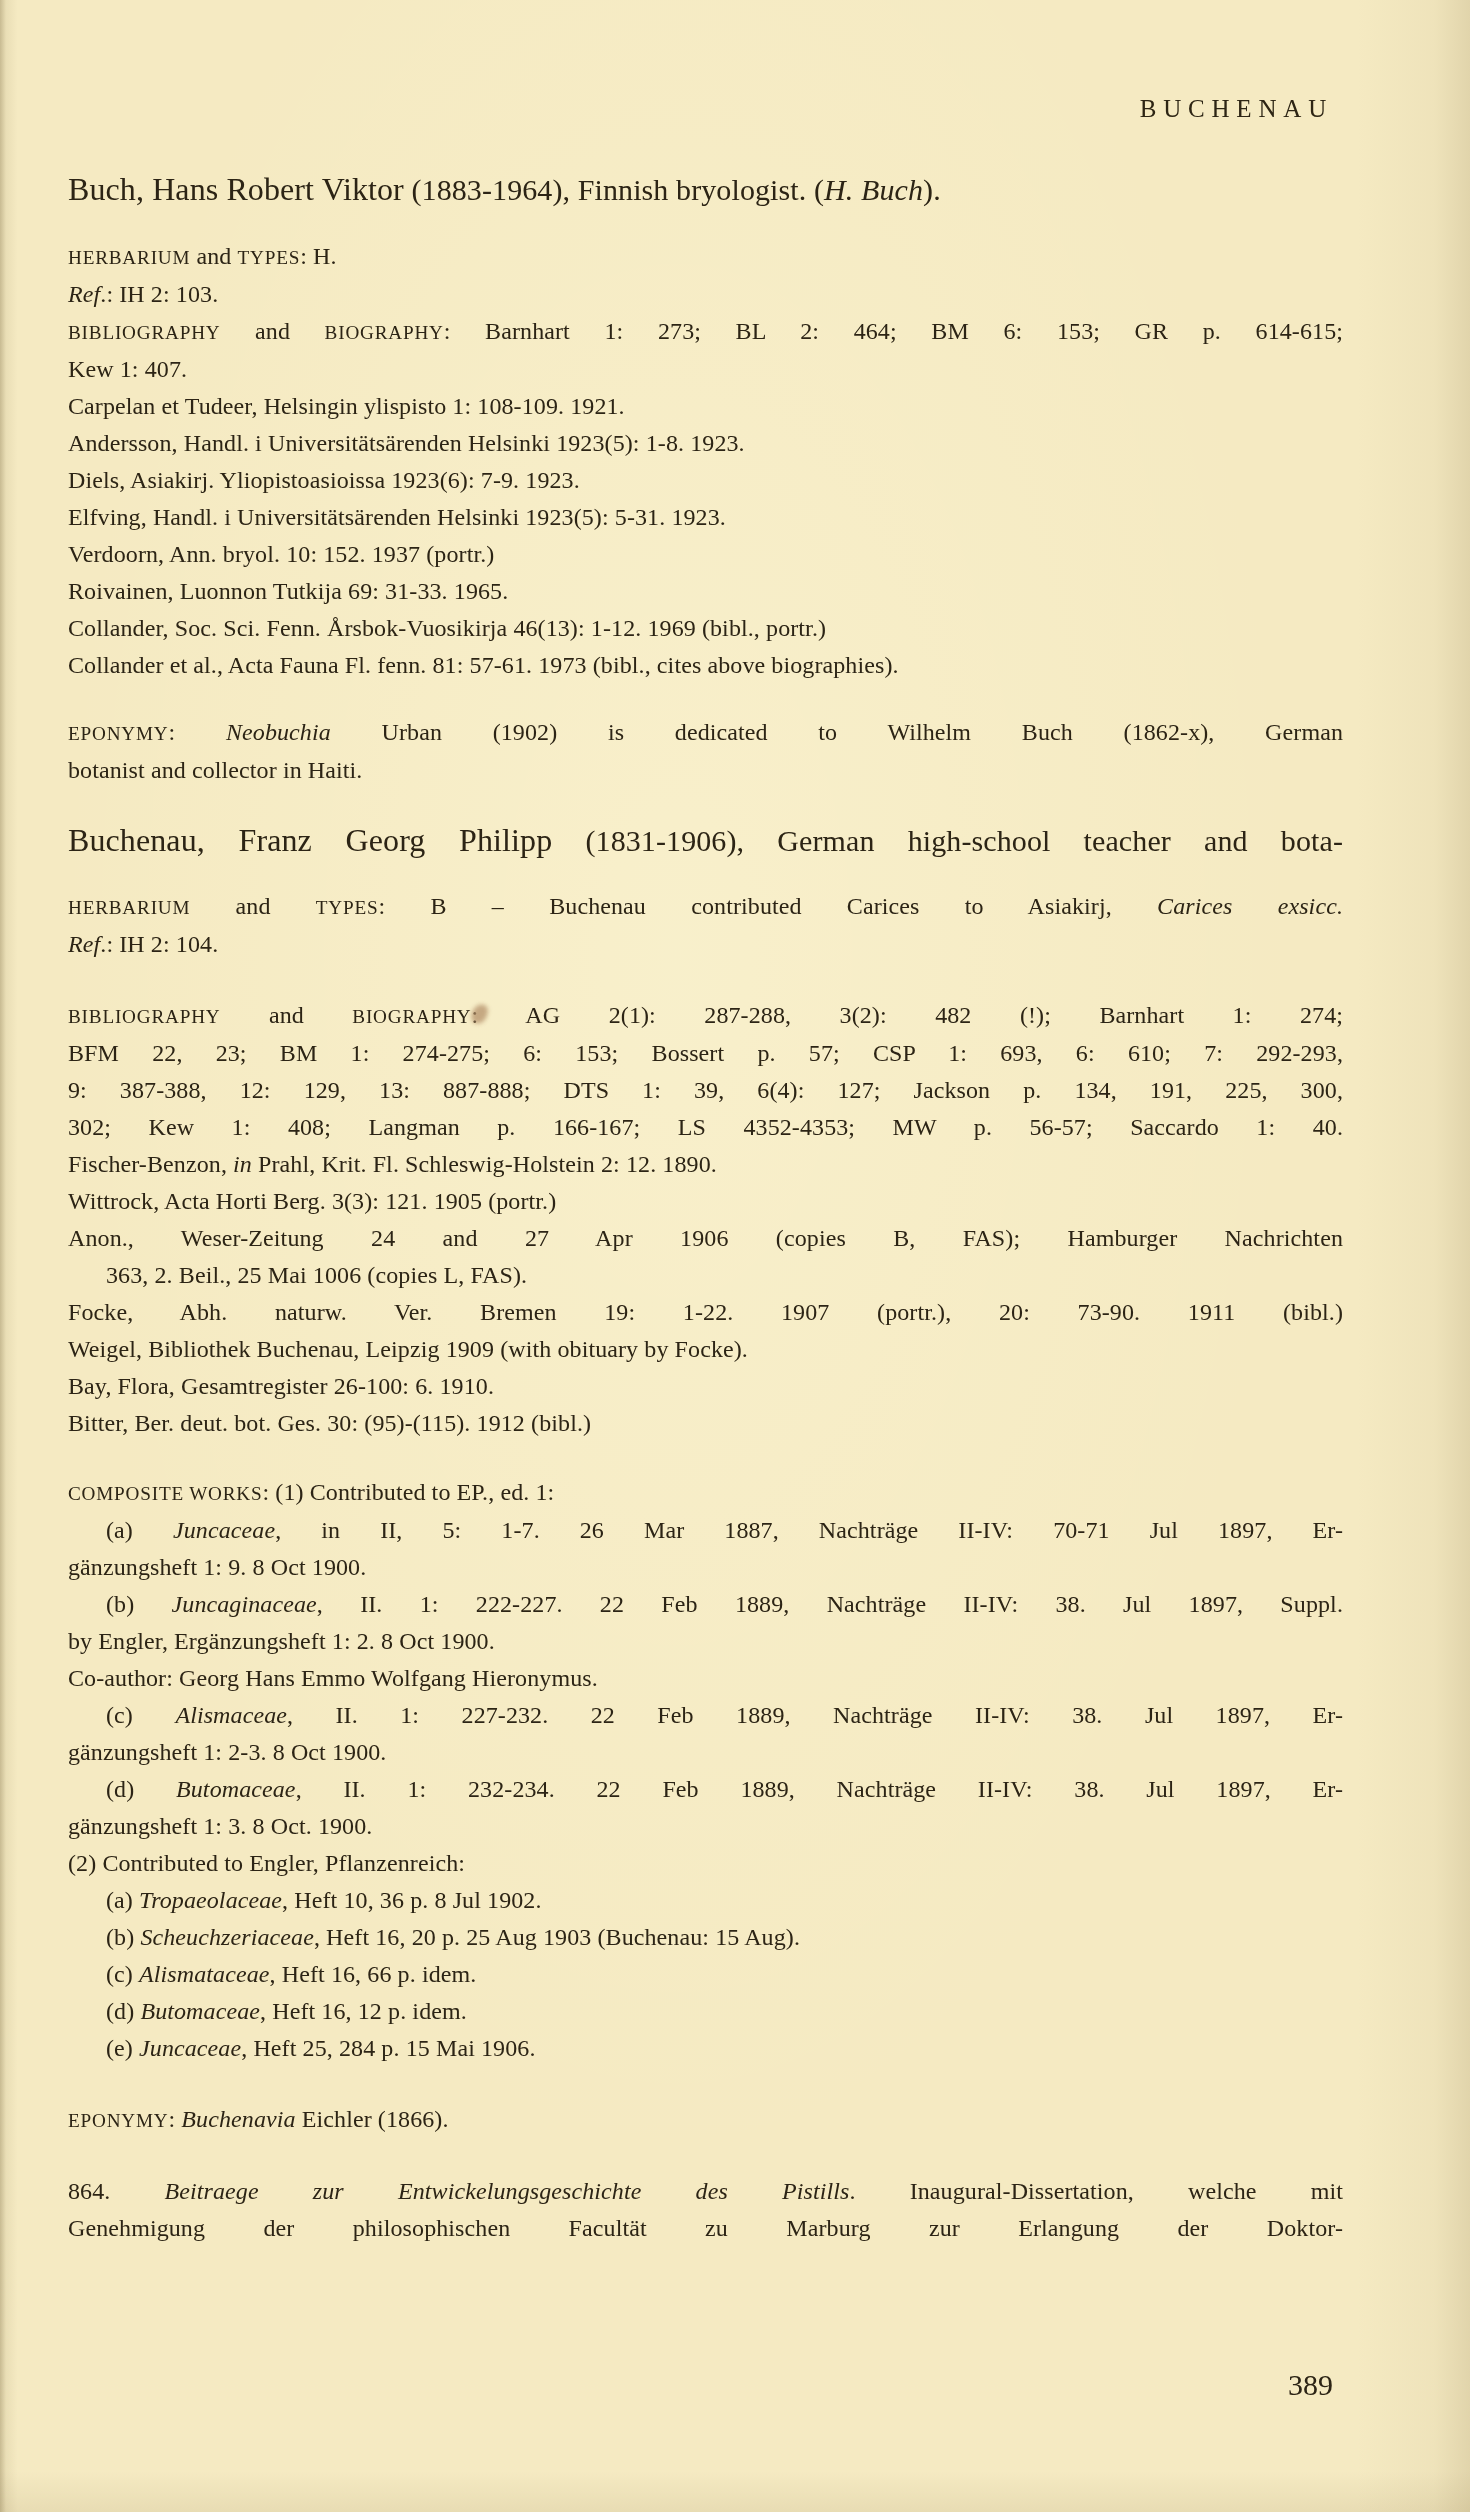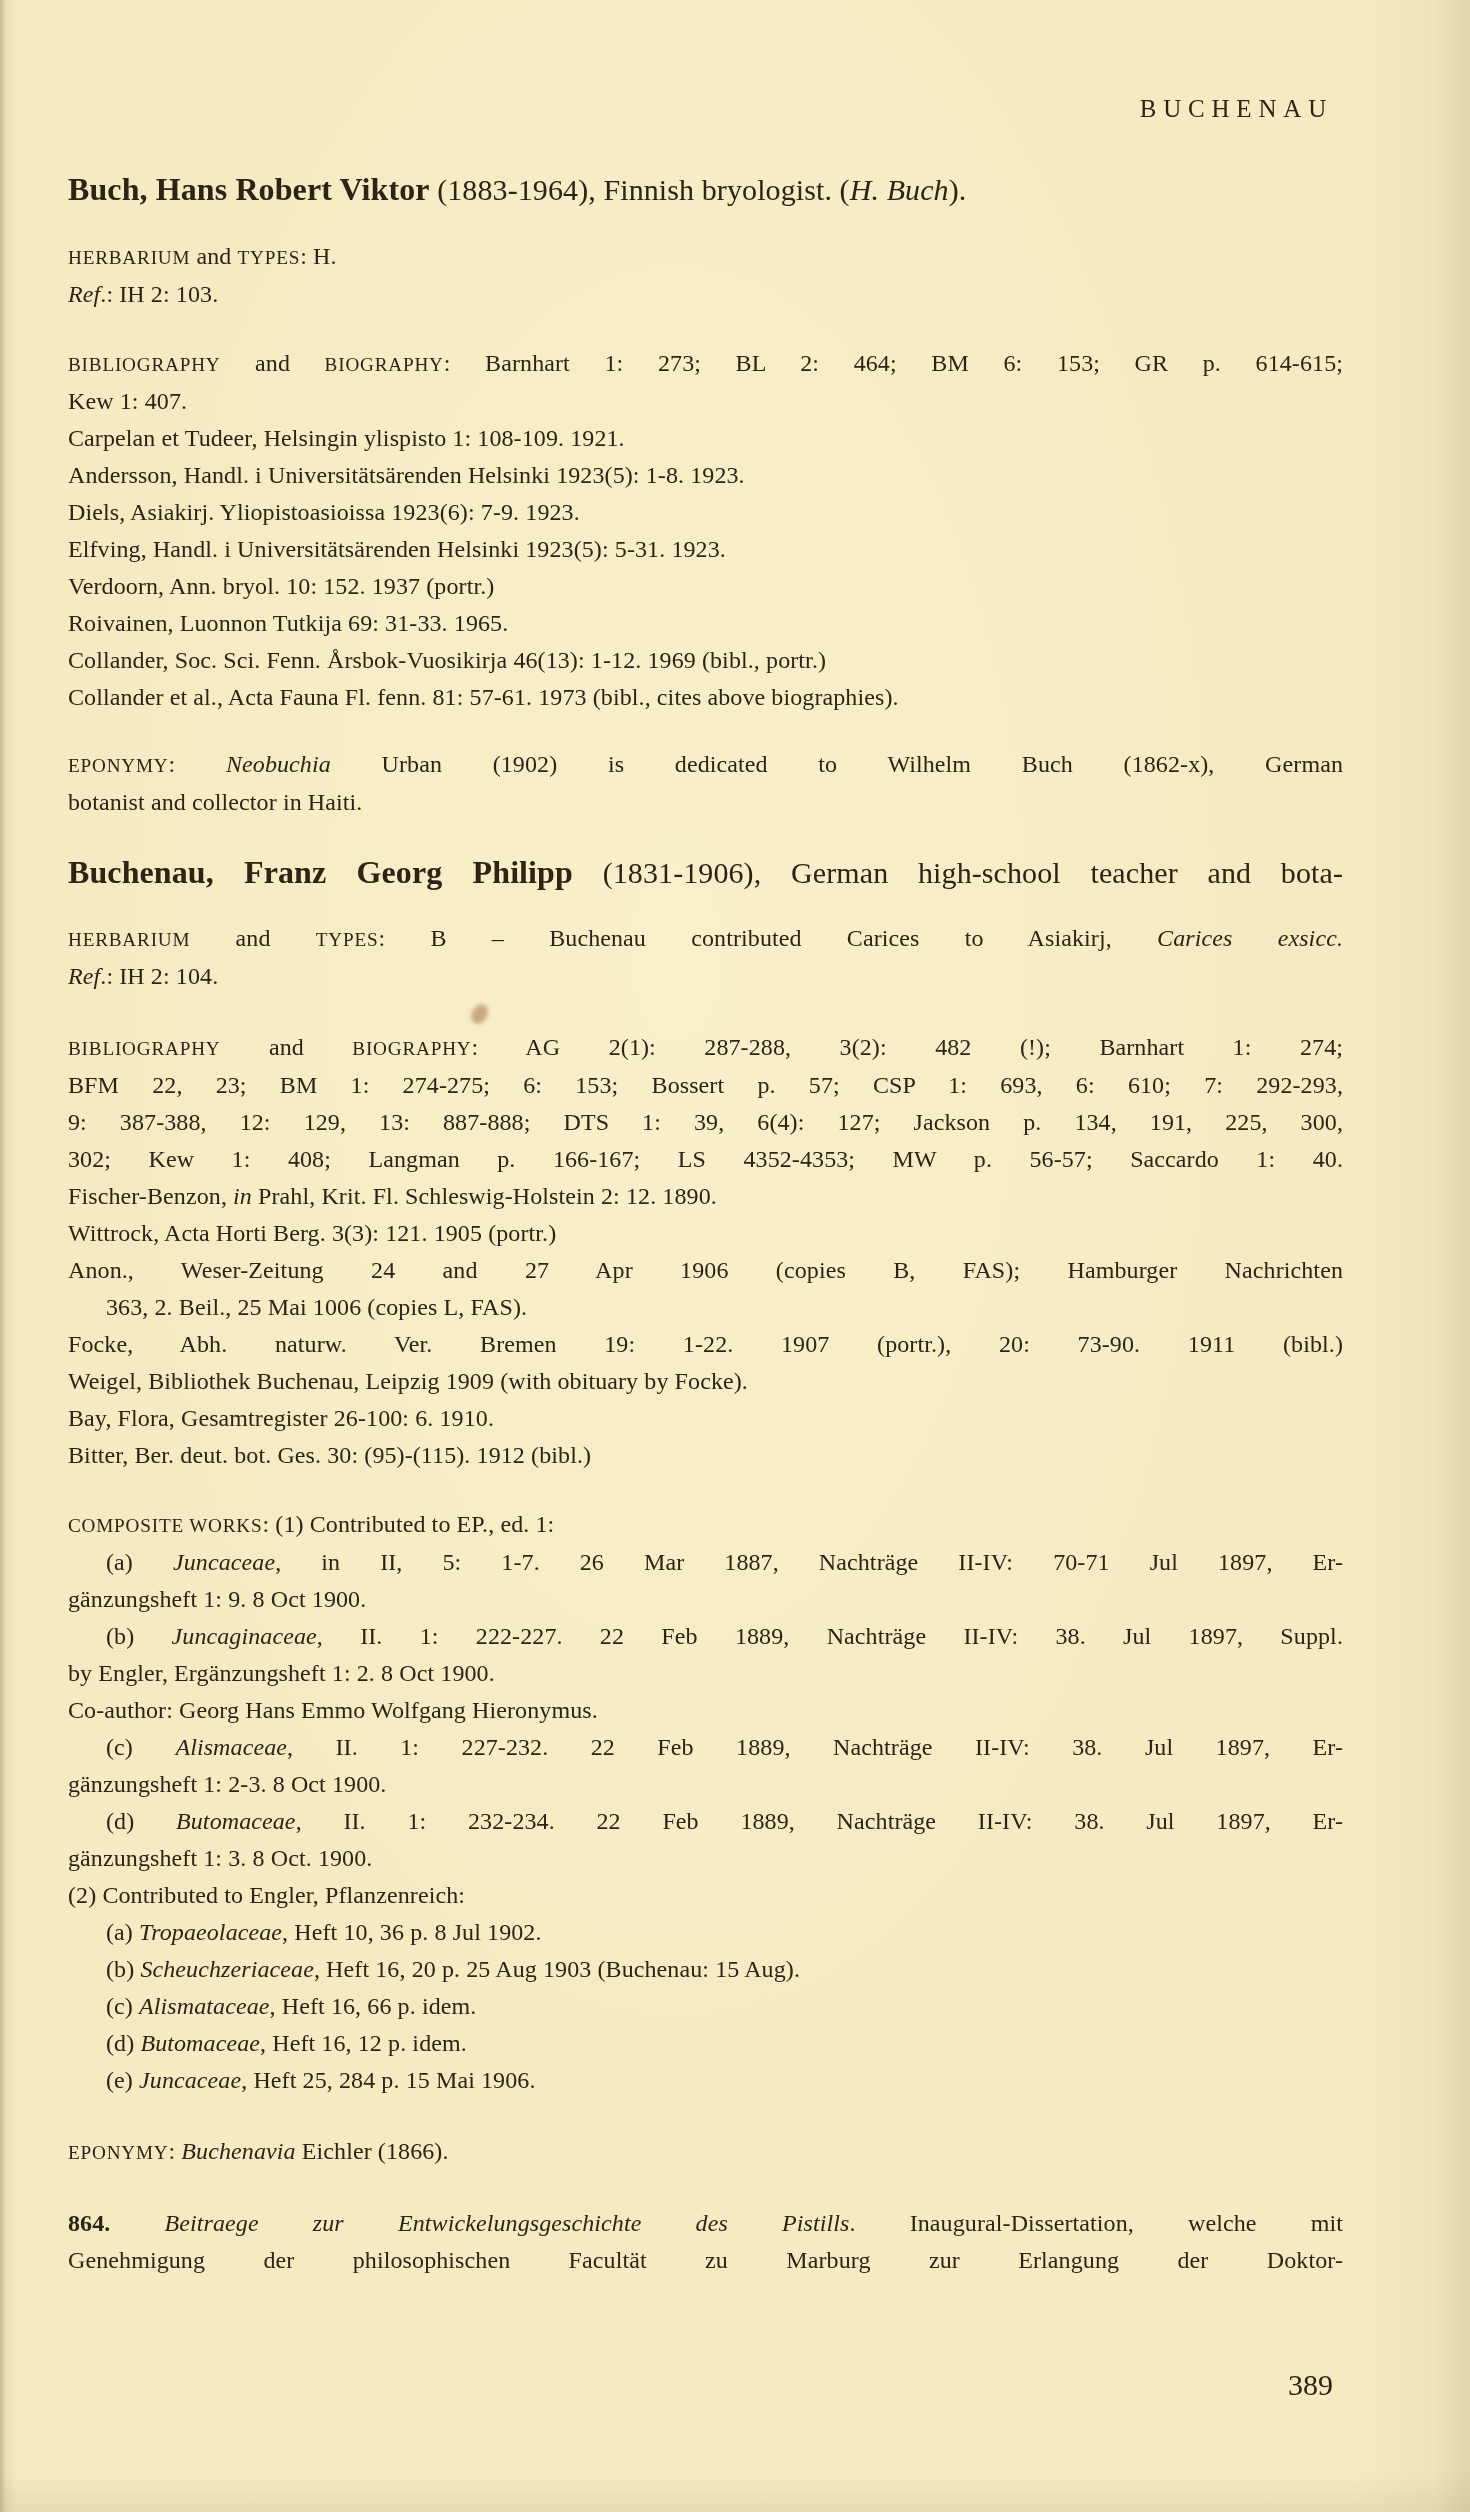--- a/index.html
+++ b/index.html
@@ -25,21 +25,21 @@
   }
   .flow{
     position:absolute;left:68px;top:168px;width:1275px;color:#2c2415;
   }
   .line{
     font-size:24px;line-height:37px;letter-spacing:0.1px;
     white-space:normal;
   }
   .line.heading{line-height:43px;font-size:30px;}
   .line.heading .b{font-size:32px;}
-  .b{font-weight:bold;}
+  .b{font-weight:normal;}
   .i{font-style:italic;}
   .sc{font-size:.8em;letter-spacing:0.8px;}
   .ind{text-indent:38px;}
   .j{text-align:justify;text-align-last:justify;}
   .page-number{
     position:absolute;top:2368px;right:138px;
     font-size:30px;color:#2c2415;
   }
   .ink-smudge{
     position:absolute;left:472px;top:1004px;width:15px;height:20px;
@@ -50,21 +50,21 @@
 </head>
 <body>
 
 <div class="page">
   <div class="running-head">BUCHENAU</div>
 
   <div class="flow">
       <div class="line heading"><span class="b">Buch, Hans Robert Viktor</span><span class=""> (1883-1964), Finnish bryologist. (</span><span class="i">H. Buch</span><span class="">).</span></div>
       <div class="line" style="margin-top: 27px;"><span class="sc">HERBARIUM</span><span class=""> and </span><span class="sc">TYPES</span><span class="">: H.</span></div>
       <div class="line"><span class="i">Ref</span><span class="">.: IH 2: 103.</span></div>
-      <div class="line j" style="margin-top: 32px;"><span class="sc">BIBLIOGRAPHY</span><span class=""> and </span><span class="sc">BIOGRAPHY</span><span class="">: Barnhart 1: 273; BL 2: 464; BM 6: 153; GR p. 614-615;</span></div>
+      <div class="line j" style=""><span class="sc">BIBLIOGRAPHY</span><span class=""> and </span><span class="sc">BIOGRAPHY</span><span class="">: Barnhart 1: 273; BL 2: 464; BM 6: 153; GR p. 614-615;</span></div>
       <div class="line"><span class="">Kew 1: 407.</span></div>
       <div class="line"><span class="">Carpelan et Tudeer, Helsingin ylispisto 1: 108-109. 1921.</span></div>
       <div class="line"><span class="">Andersson, Handl. i Universitätsärenden Helsinki 1923(5): 1-8. 1923.</span></div>
       <div class="line"><span class="">Diels, Asiakirj. Yliopistoasioissa 1923(6): 7-9. 1923.</span></div>
       <div class="line"><span class="">Elfving, Handl. i Universitätsärenden Helsinki 1923(5): 5-31. 1923.</span></div>
       <div class="line"><span class="">Verdoorn, Ann. bryol. 10: 152. 1937 (portr.)</span></div>
       <div class="line"><span class="">Roivainen, Luonnon Tutkija 69: 31-33. 1965.</span></div>
       <div class="line"><span class="">Collander, Soc. Sci. Fenn. Årsbok-Vuosikirja 46(13): 1-12. 1969 (bibl., portr.)</span></div>
       <div class="line"><span class="">Collander et al., Acta Fauna Fl. fenn. 81: 57-61. 1973 (bibl., cites above biographies).</span></div>
       <div class="line j" style="margin-top: 30px;"><span class="sc">EPONYMY</span><span class="">: </span><span class="i">Neobuchia</span><span class=""> Urban (1902) is dedicated to Wilhelm Buch (1862-x), German</span></div>

